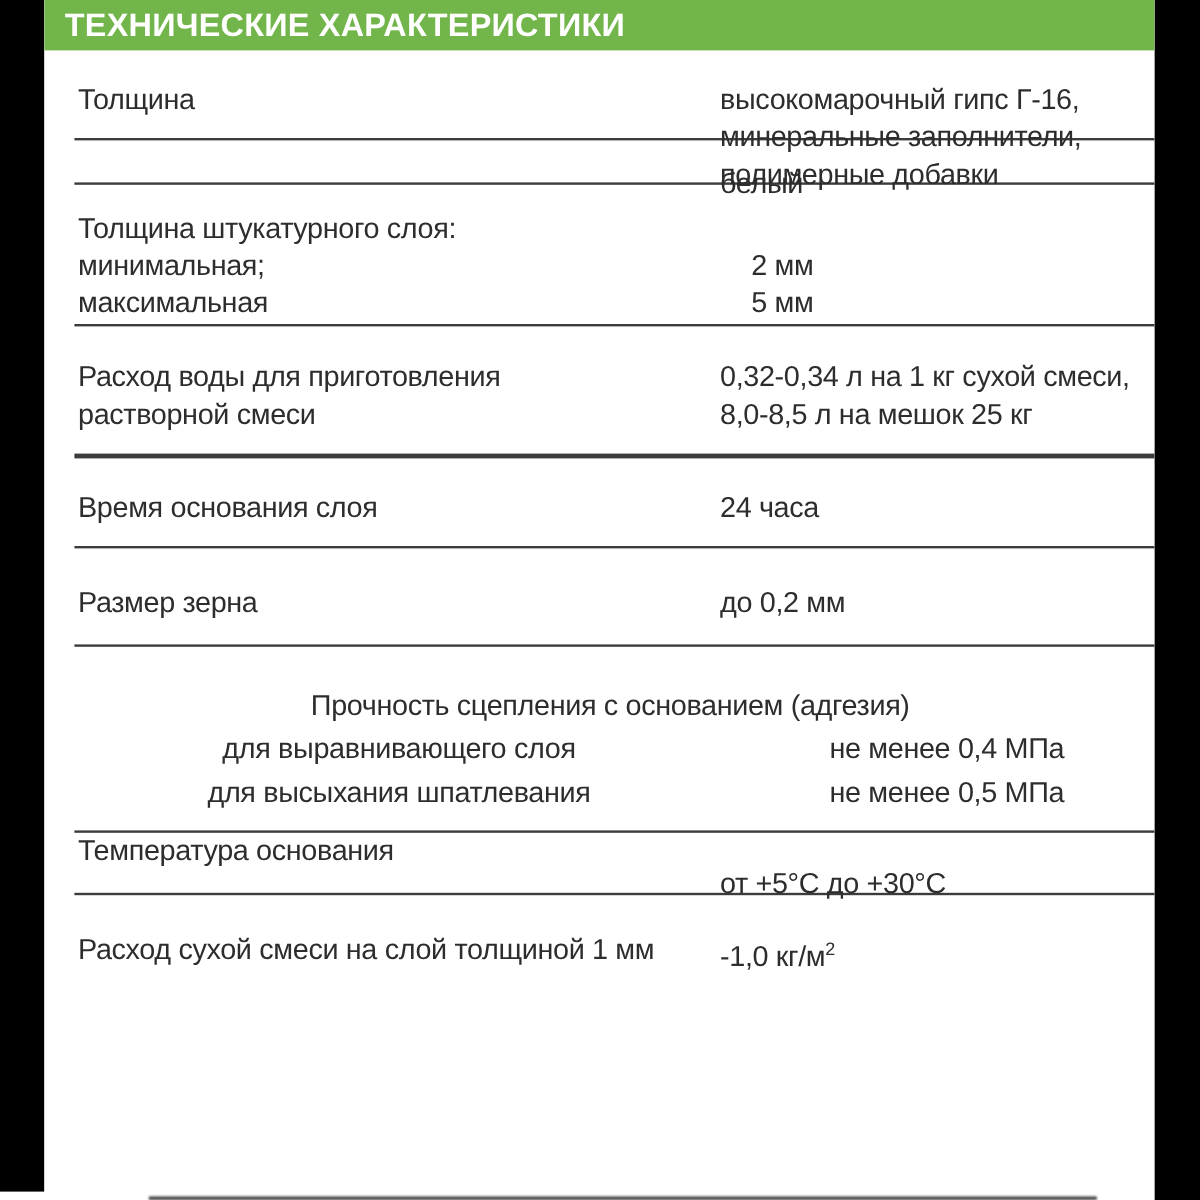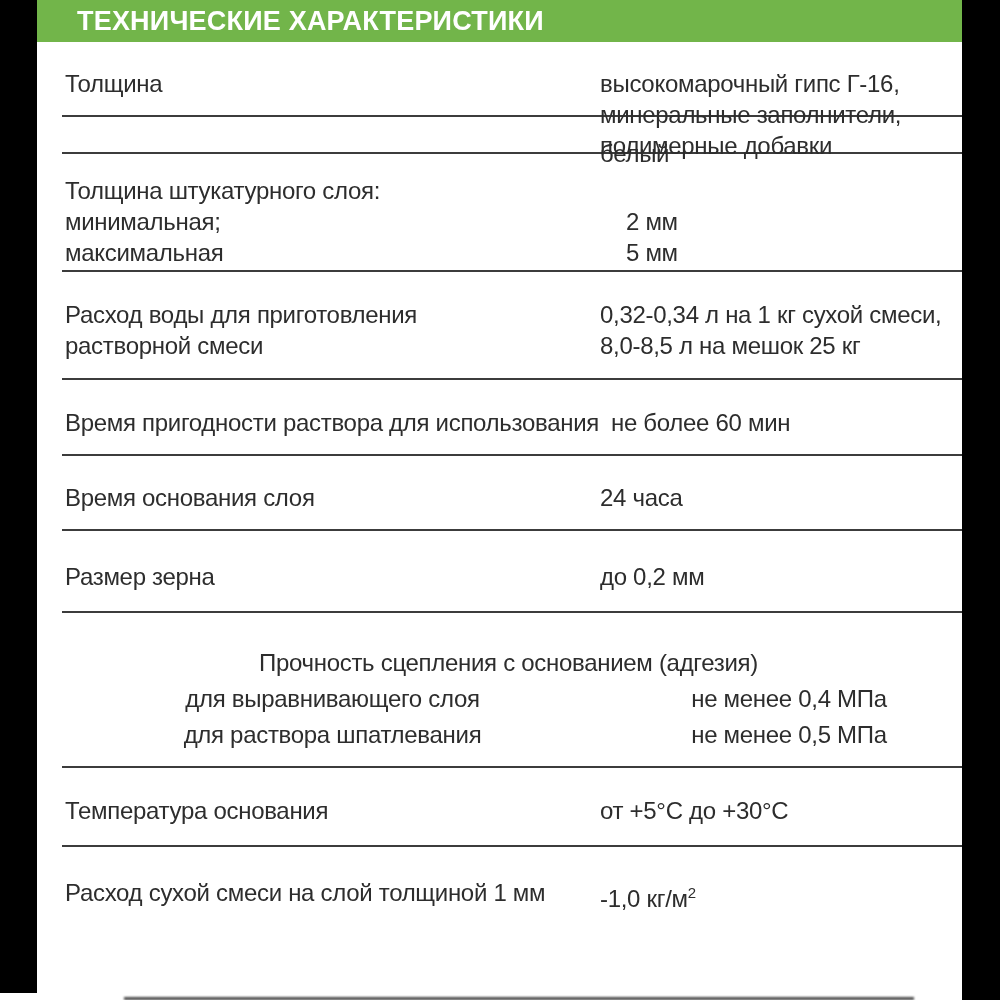--- a/index.html
+++ b/index.html
@@ -15,21 +15,21 @@
   .edge-strip { position: absolute; top: 0; background: #000000; }
   .edge-left  { left: 0; width: 37px; height: 993px; }
   .edge-right { right: 0; width: 38px; height: 1000px; }
 
   .content { position: absolute; left: 37px; top: 0; width: 925px; height: 1000px; background: #ffffff; }
 
   .header-bar {
     width: 925px; height: 42px;
     background: #72b54a;
     display: flex; align-items: center;
-    padding-left: 40px;
+    padding-left: 17px;
   }
   .header-bar .title {
     color: #ffffff;
     font-size: 27px;
     font-weight: bold;
     letter-spacing: 0.2px;
   }
 
   .spec-table { width: 100%; font-size: 24px; line-height: 31px; letter-spacing: -0.3px; }
 
@@ -55,21 +55,21 @@
   .r3 { padding-top: 27px; padding-bottom: 17px; }
   .r3 .value { top: 27px; }
   .r4 { padding-top: 27px; padding-bottom: 16px; }
   .r4 .value { top: 27px; }
   .r5 { padding-top: 26px; padding-bottom: 16px; }
   .r5 .value { top: 26px; }
   .r6 { padding-top: 30px; padding-bottom: 19px; border-radius: 10px; }
   .r6 .value { top: 30px; }
   .r7 { padding-top: 34px; padding-bottom: 16px; text-align: center; }
   .r7 .subrow { margin-top: 5px; }
-  .r8 { padding-top: 27px; padding-bottom: 19px; }
+  .r8 { padding-bottom: 19px; }
   .r8 .value { top: 27px; }
   .r9 { padding-top: 30px; }
   .r9 .value { top: 30px; }
   .r9 sup { font-size: 15px; }
 
   .bottom-smudge {
     position: absolute; left: 87px; bottom: 0; width: 790px; height: 3px;
     background: #4a4a4a; filter: blur(1px);
   }
 </style>
@@ -115,24 +115,20 @@
       <div class="divider"></div>
 
       <div class="row r3">
         <div class="label">Расход воды для приготовления
 растворной смеси</div>
         <div class="value">0,32-0,34 л на 1 кг сухой смеси,
 8,0-8,5 л на мешок 25 кг</div>
       </div>
       <div class="divider"></div>
 
-      <div class="row r4">
-        <div class="label">Время пригодности раствора для использования</div>
-        <div class="value shift">не более 60 мин</div>
-      </div>
       <div class="divider"></div>
 
       <div class="row r5">
         <div class="label">Время основания слоя</div>
         <div class="value">24 часа</div>
       </div>
       <div class="divider"></div>
 
       <div class="row r6">
         <div class="label">Размер зерна</div>
@@ -140,21 +136,21 @@
       </div>
       <div class="divider"></div>
 
       <div class="row r7">
         <div class="label">Прочность сцепления с основанием (адгезия)</div>
         <div class="subrow">
           <div class="sub-label">для выравнивающего слоя</div>
           <div class="sub-value">не менее 0,4 МПа</div>
         </div>
         <div class="subrow">
-          <div class="sub-label">для раствора шпатлевания</div>
+          <div class="sub-label">для высыхания шпатлевания</div>
           <div class="sub-value">не менее 0,5 МПа</div>
         </div>
       </div>
       <div class="divider"></div>
 
       <div class="row r8">
         <div class="label">Температура основания</div>
         <div class="value">от +5°С до +30°С</div>
       </div>
       <div class="divider"></div>

